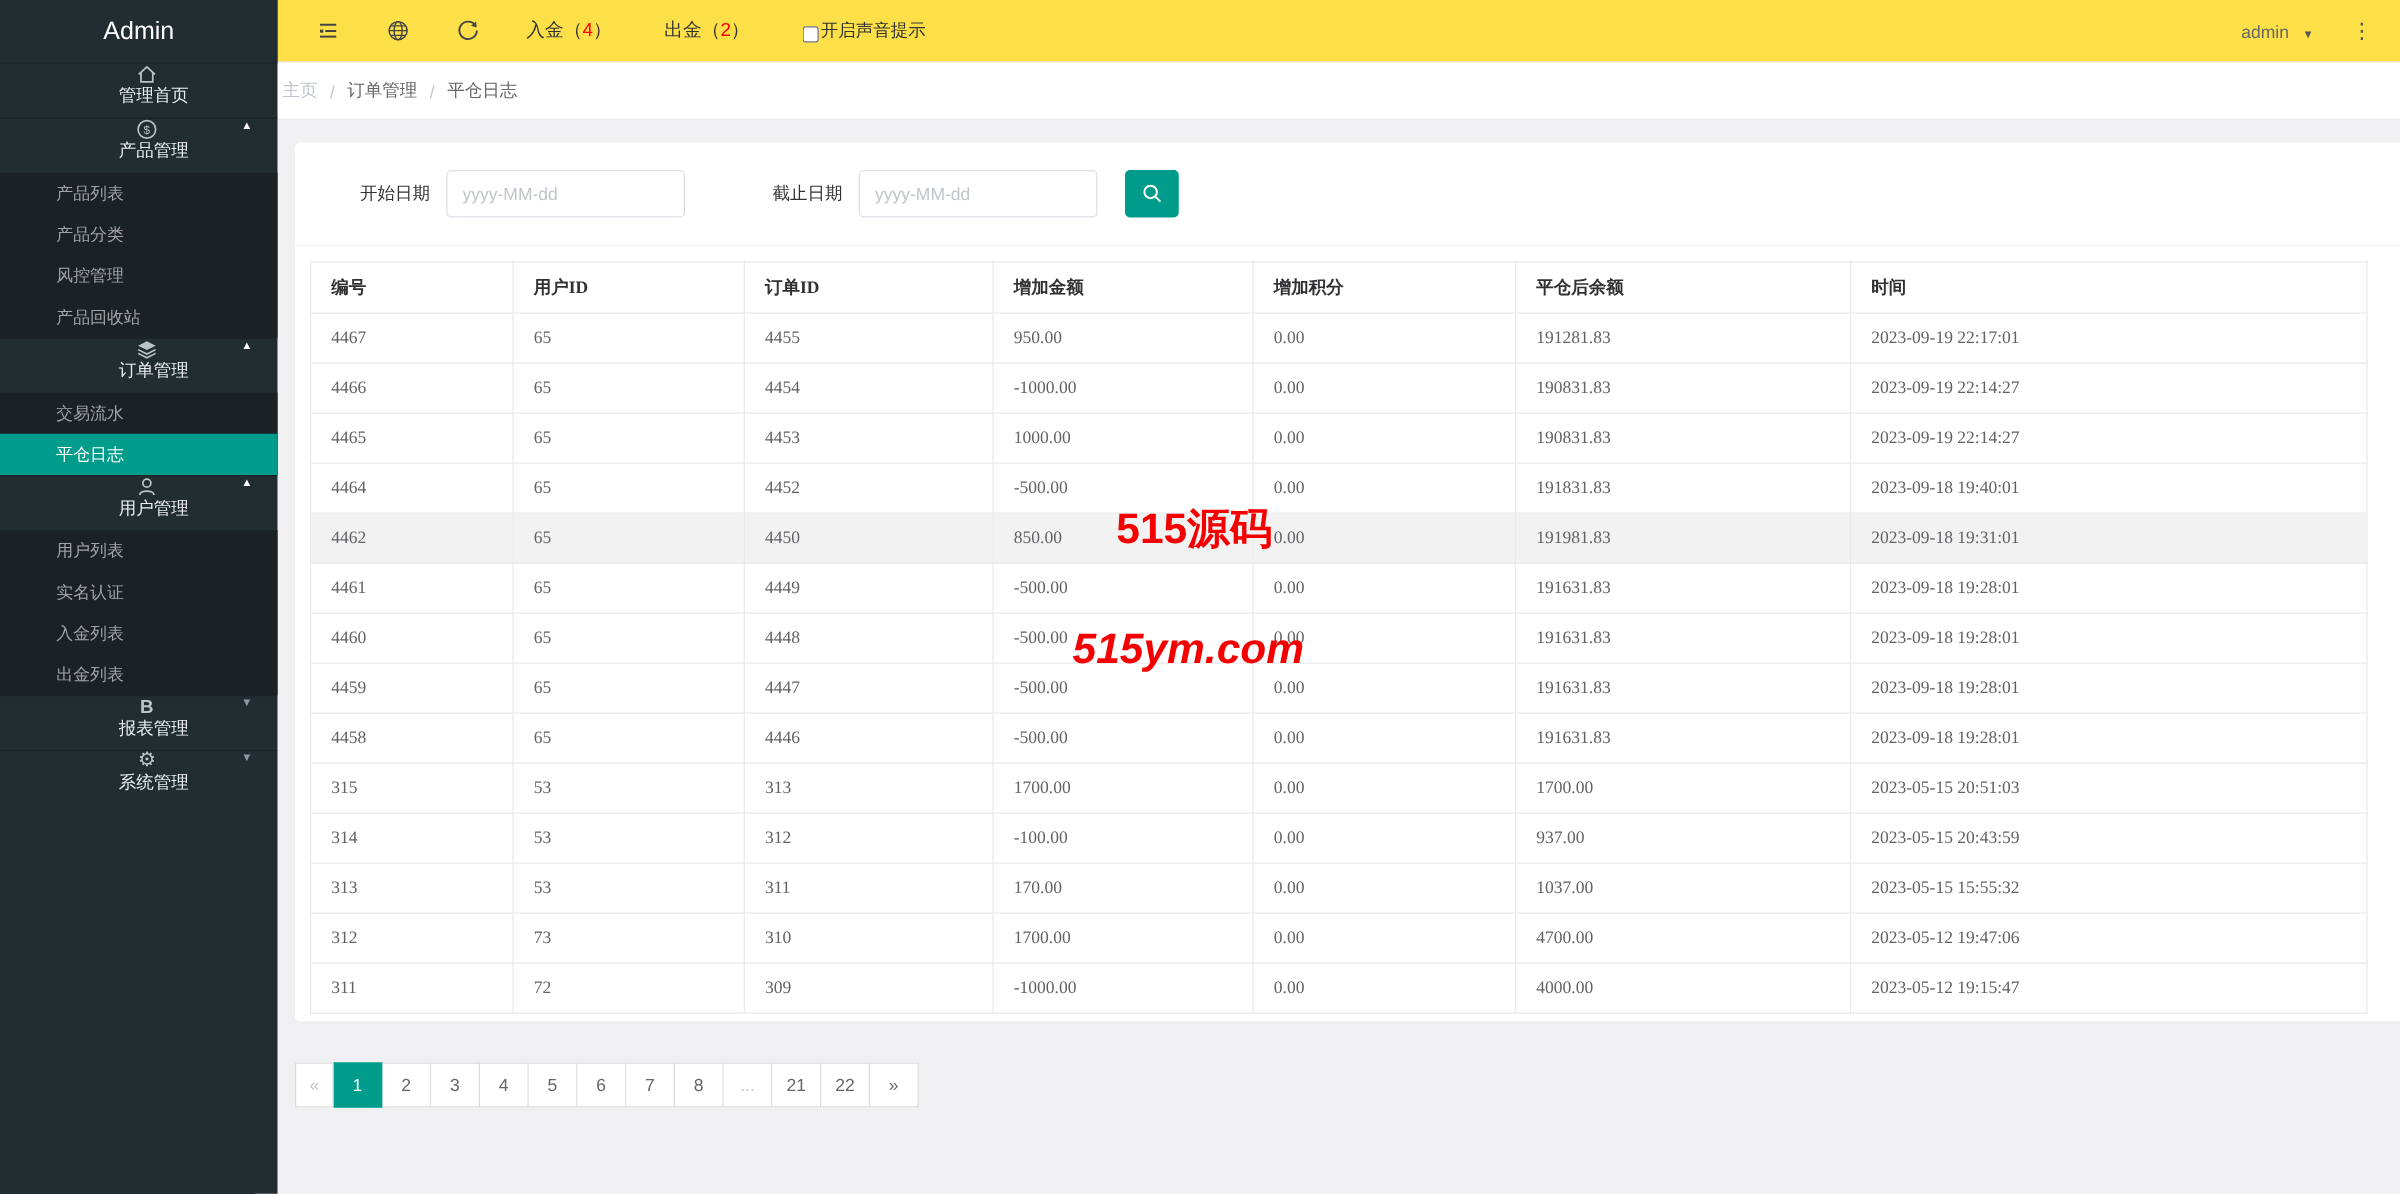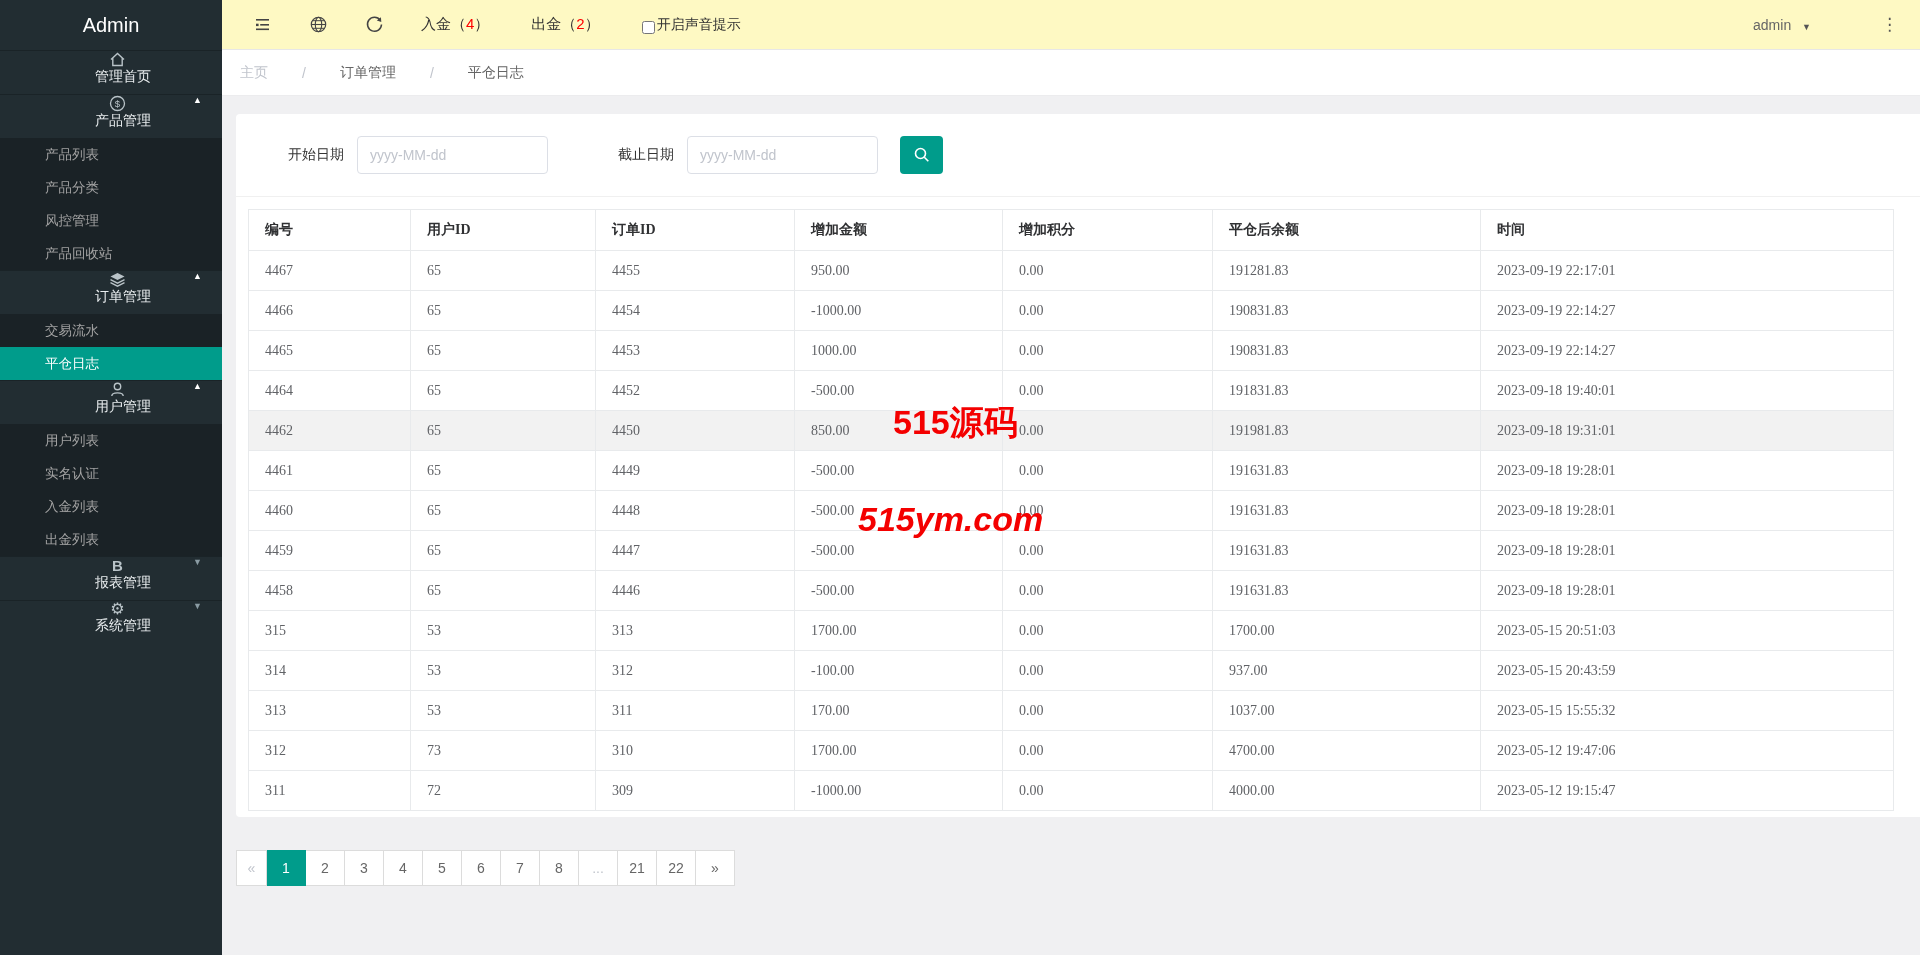--- a/index.html
+++ b/index.html
@@ -21,34 +21,34 @@
   .submenu { background:#1a2226; }
   .sub-item { height:33px; line-height:33px; padding-left:45px; font-size:13.5px;
     color:#a3a3a3; cursor:pointer; }
   .sub-item.active { background:#009c8b; color:#fff; }
   .b-letter { font-weight:bold; font-size:15px; color:#b9c3c8; }
   .gear-glyph { font-size:16px; line-height:16px; }
 
   
   .main { position:absolute; left:222px; top:0; width:1698px; height:955px; }
 
-  .topbar { height:50px; background:#fef9c3; border-bottom:1px solid #e7e7e7;
+  .topbar { height:50px; background:#fde047; border-bottom:1px solid #e7e7e7;
     display:flex; align-items:center; padding:0 22px 0 31px; }
   .tb-icon { color:#444; margin-right:37px; cursor:pointer; display:inline-flex; }
   .tb-text { font-size:15px; color:#333; margin-right:42px; cursor:pointer; }
   .tb-text .red { color:#ff0000; }
   .sound { display:flex; align-items:flex-end; font-size:14px; color:#333; }
   .sound input { width:13px; height:13px; margin-right:2px; }
-  .tb-right { margin-left:auto; display:flex; align-items:center;gap:40px; }
+  .tb-right { margin-left:auto; display:flex; align-items:center; }
   .tb-user { font-size:14px; color:#666; cursor:pointer; }
   .tb-caret { font-size:9px; color:#555; margin-left:7px; }
   .tb-dots { font-size:17px; color:#555; margin-left:30px; cursor:pointer; letter-spacing:0; }
 
   .breadcrumb { height:46px; background:#fff; border-bottom:1px solid #ececee;
-    display:flex; align-items:center; padding-left:18px; font-size:14px;gap:24px; }
+    display:flex; align-items:center; padding-left:4px; font-size:14px; }
   .bc-muted { color:#c0c4cc; }
   .bc-sep { color:#c0c4cc; margin:0 10px; }
   .bc-item { color:#666; }
 
   .content { position:absolute; top:97px; left:0; width:1698px; height:858px;
     background:#f0f0f2; }
 
   .card { position:absolute; left:14px; top:17px; width:1785px; background:#fff;
     border-radius:4px; padding-bottom:6px; }
 

